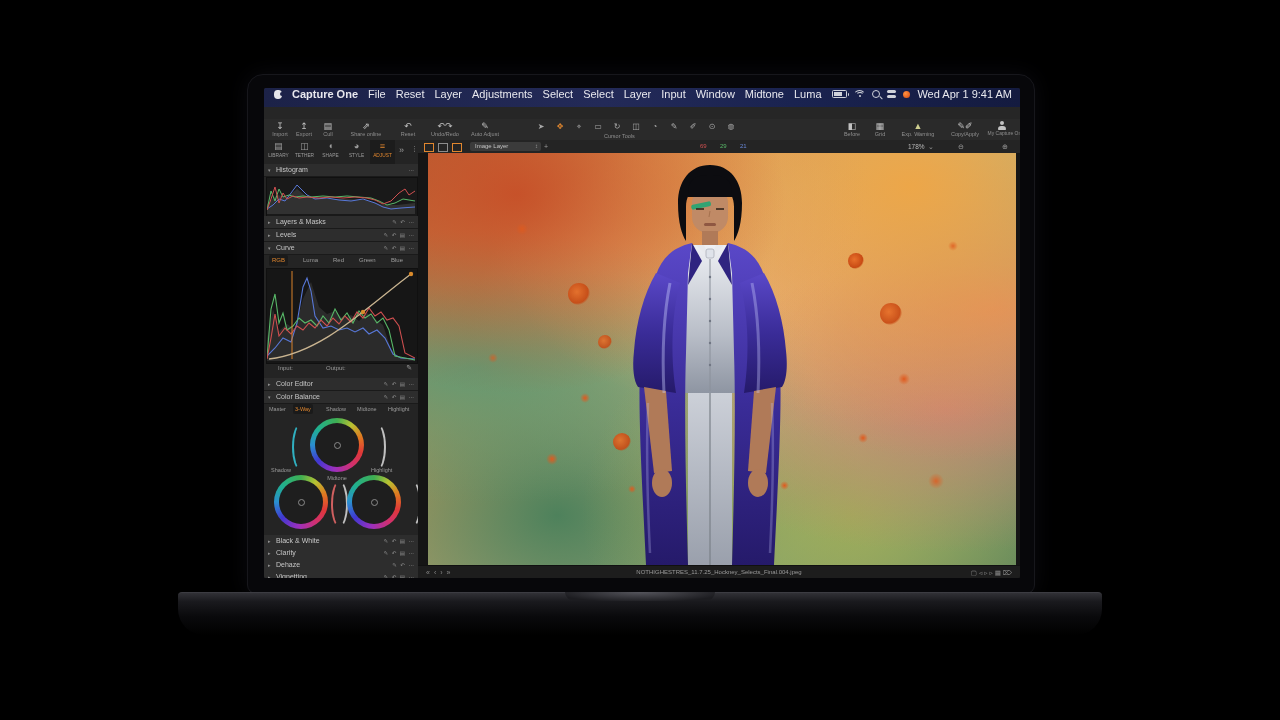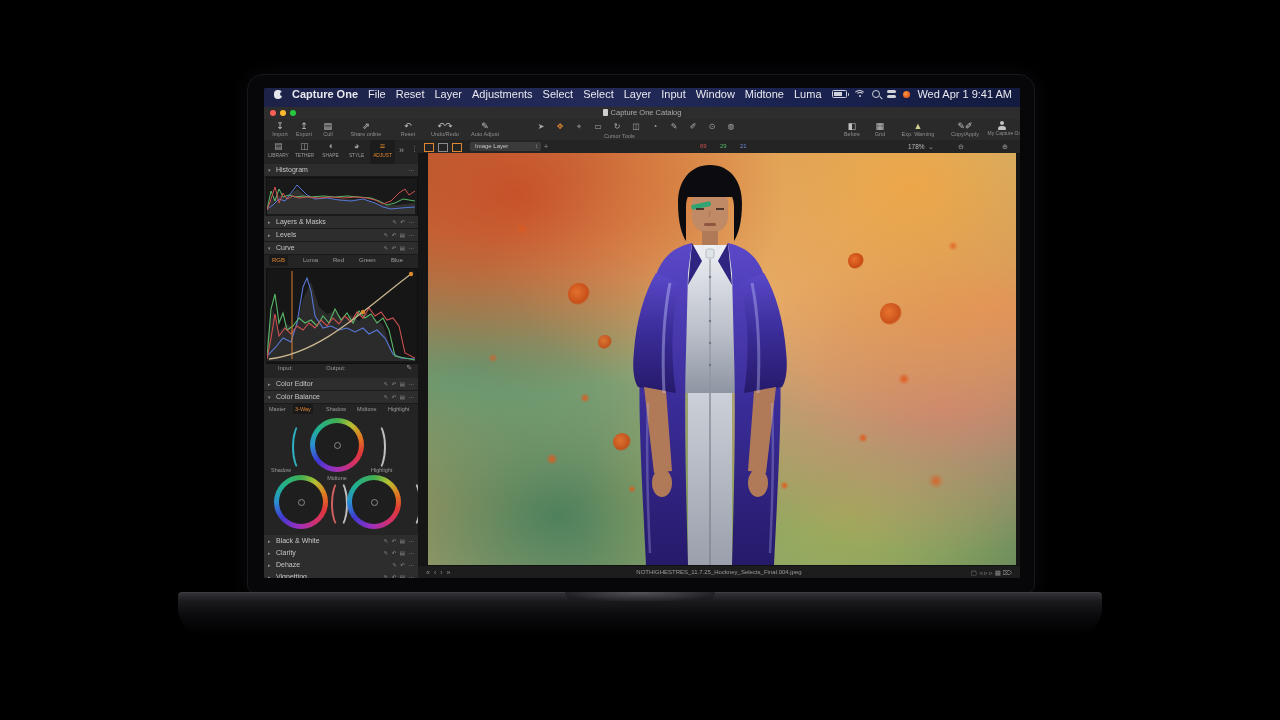--- a/index.html
+++ b/index.html
@@ -149,28 +149,20 @@
           </span>
         <span class="sglass"></span>
         <span class="ccicon"></span>
         <span class="orangedot"></span>
         <span>Wed Apr 1 9:41 AM</span>
       </div>
     </div>
 
     <div class="abs window">
 
-      <div class="abs titlebar">
-        <span class="abs tl" style="left:6px;background:#ff5f57;"></span>
-        <span class="abs tl" style="left:16px;background:#febc2e;"></span>
-        <span class="abs tl" style="left:26px;background:#28c840;"></span>
-        <div class="abs title-wrap">
-          <span class="docicon"></span><span>Capture One Catalog</span>
-        </div>
-      </div>
 
       <div class="abs toolbar">
         <div class="abs tbtn" style="left:4px;top:2px;width:24px;">
           <span class="g">↧</span>
           <span class="l">Import</span>
         </div>
         <div class="abs tbtn" style="left:28px;top:2px;width:24px;">
           <span class="g">↥</span>
           <span class="l">Export</span>
         </div>

